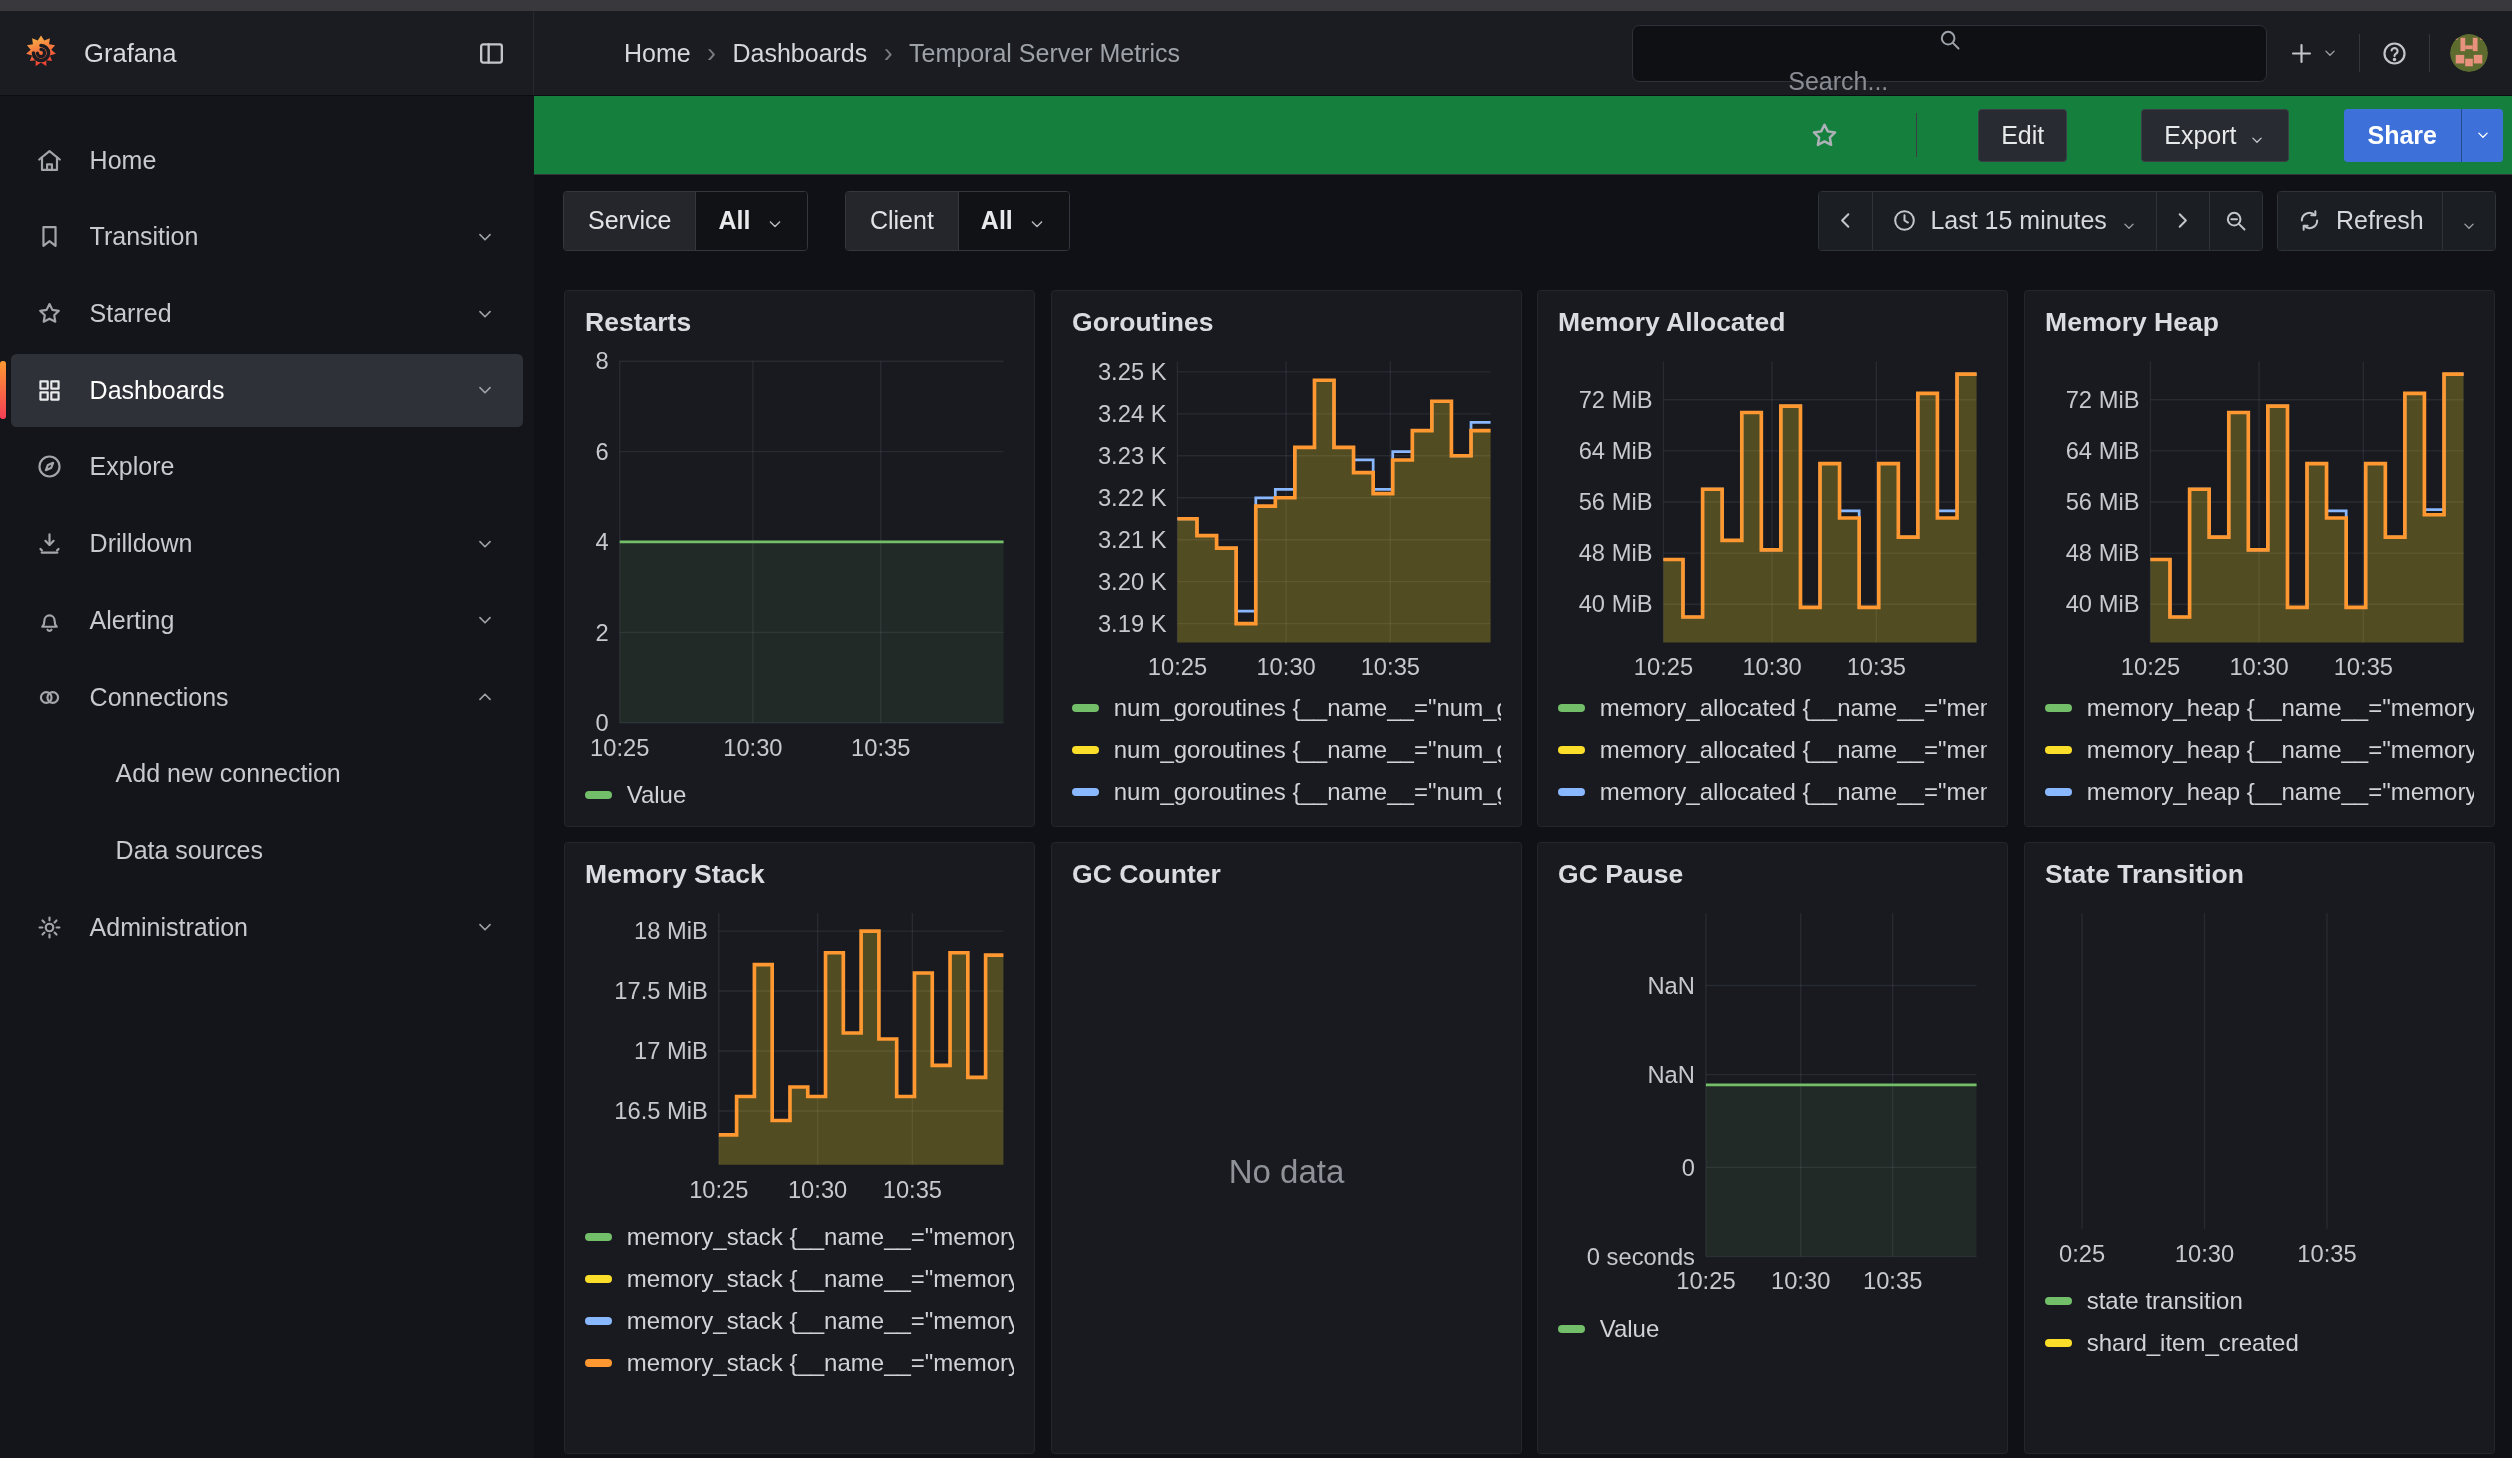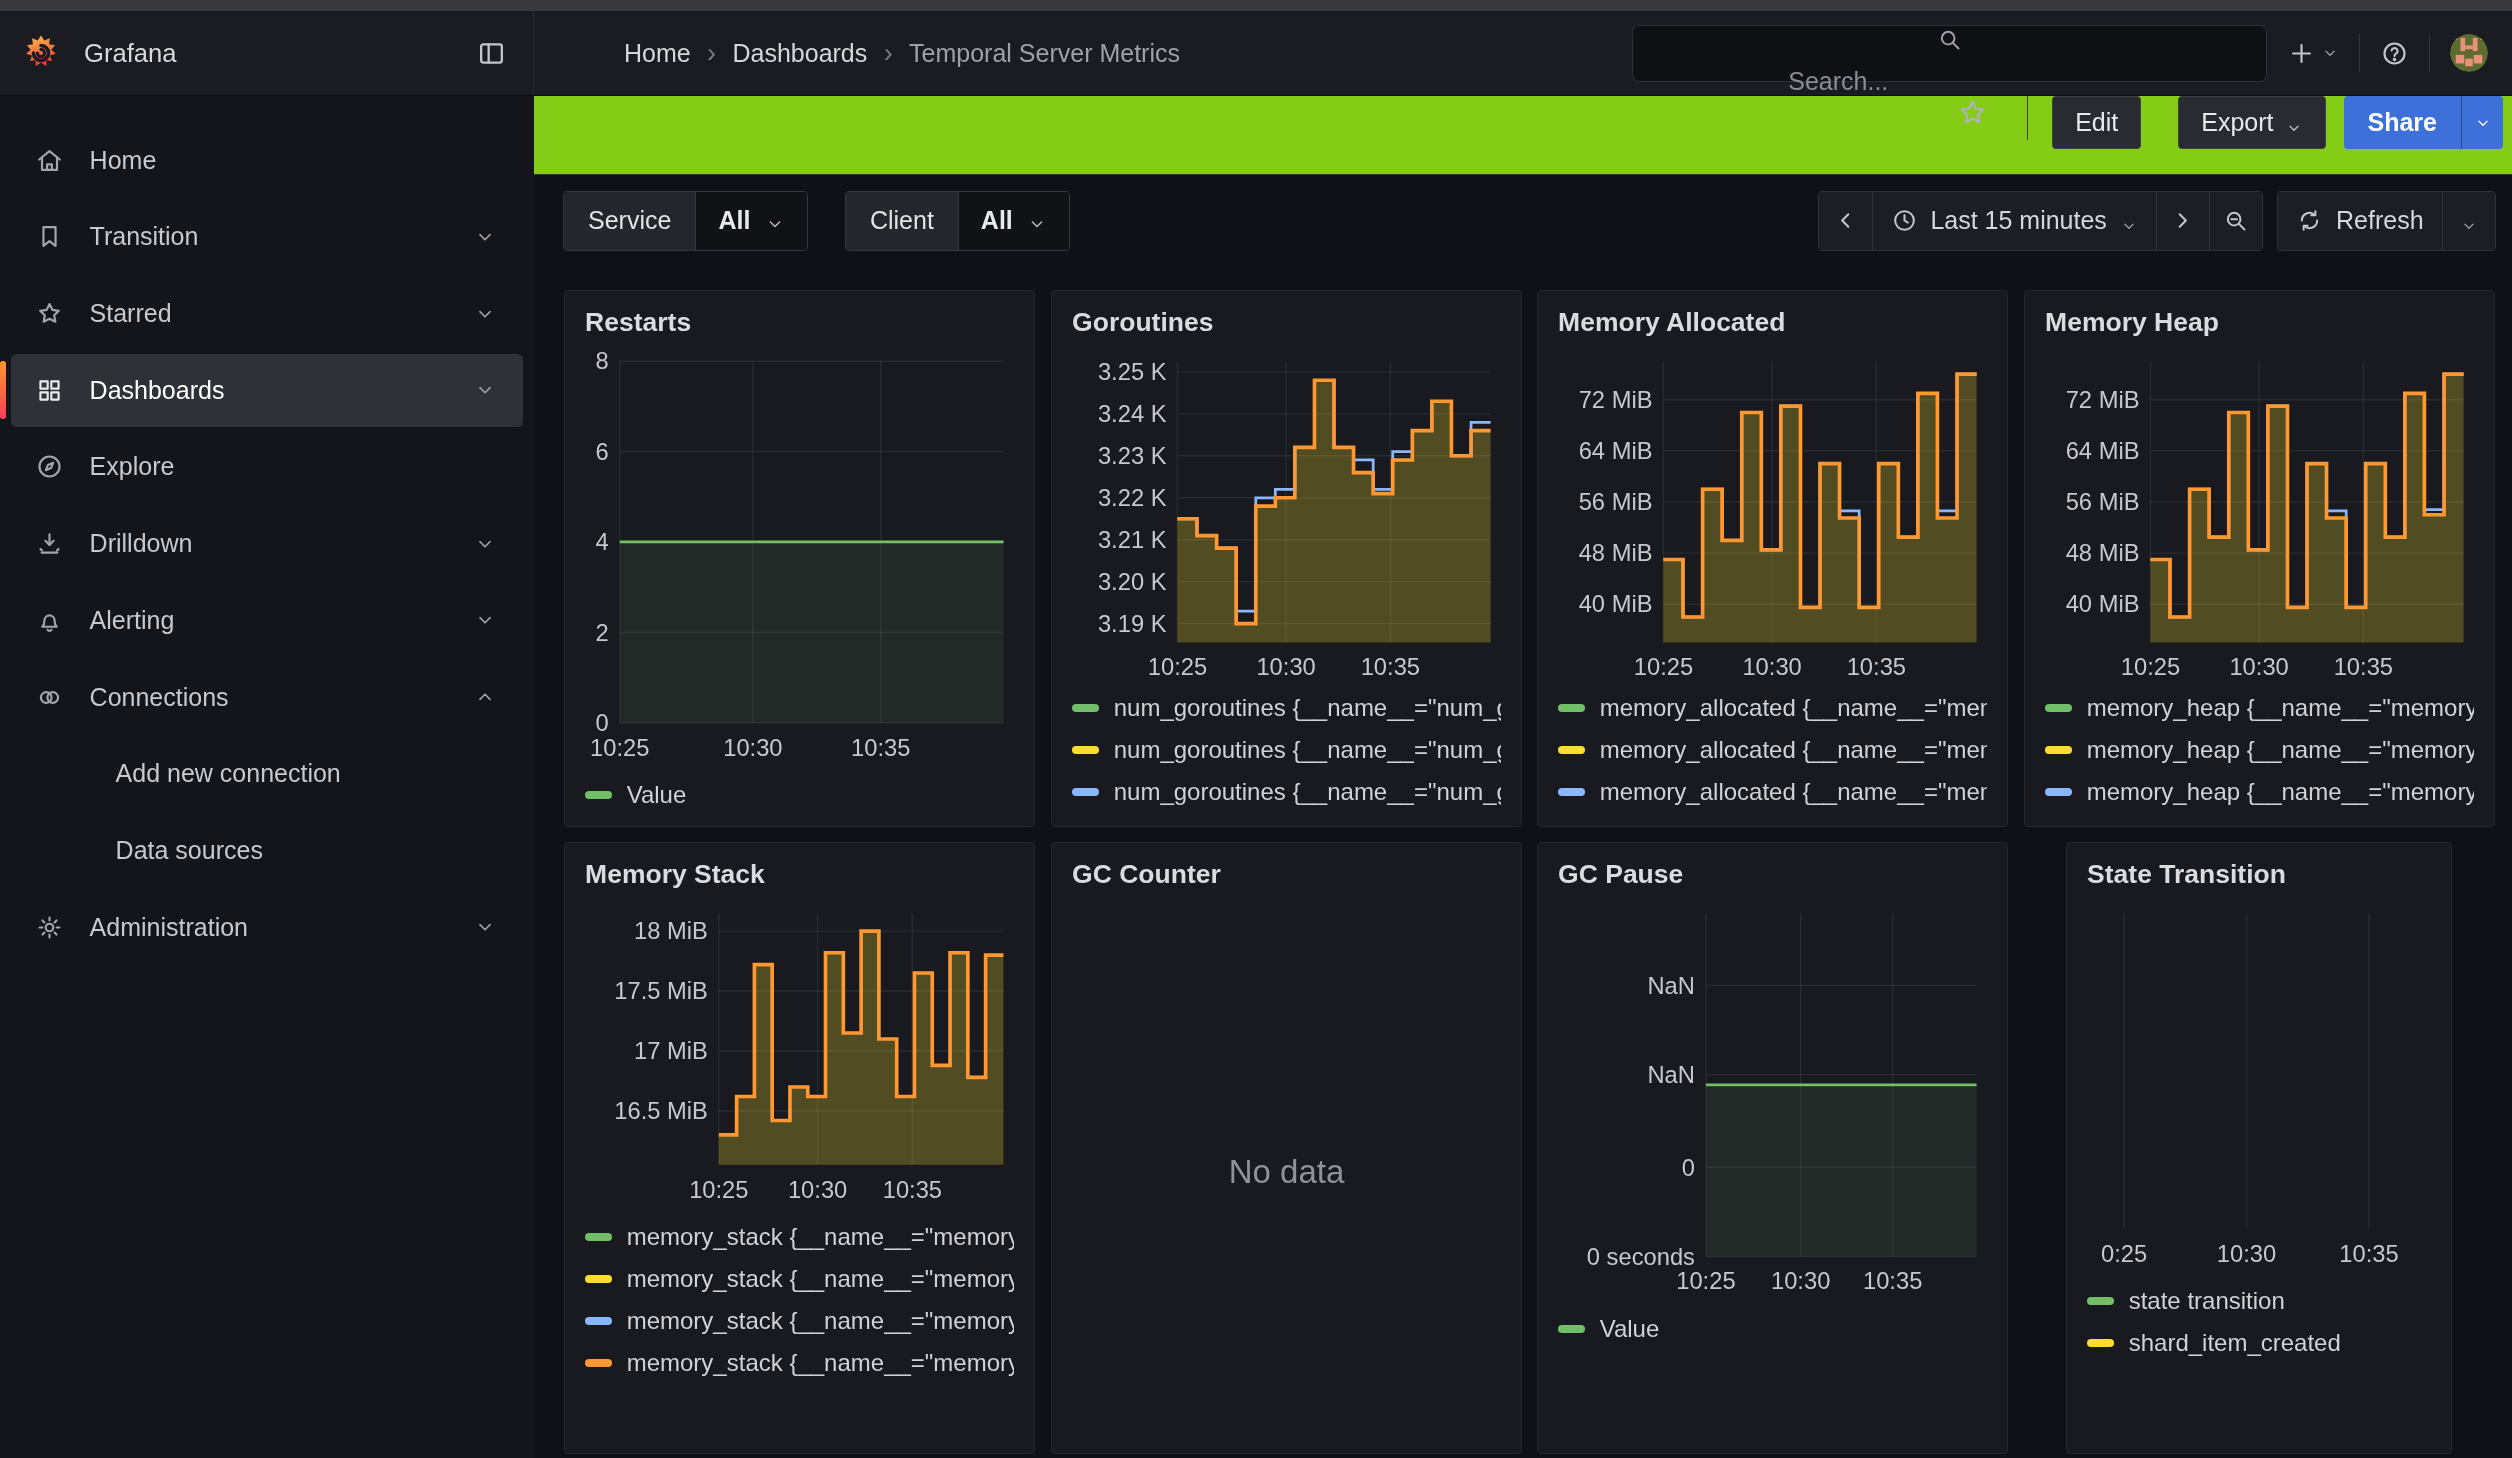--- a/index.html
+++ b/index.html
@@ -60,22 +60,22 @@
   .nav-icon { width:29px; height:29px; flex:none; color:#a2a5ab; }
   .nav-item.active .nav-icon { color:#e9eaec; }
   .nav-icon svg { width:100%; height:100%; }
   .nav-label { font-size:25px; margin-left:25.6px; white-space:nowrap; }
   .nav-item.indent { padding-left:79px; }
   .nav-chevron { margin-left:auto; width:22px; height:22px; color:#9da1a8; }
   .nav-chevron svg { width:100%; height:100%; }
 
   
   .toolbar2 { position:absolute; left:534px; top:96px; right:0; height:79px;
-    background:#84cc16; border-bottom:0.9px solid #33363b;
-    display:flex; justify-content:flex-end; padding-right:9px; }
+    background:#15803d; border-bottom:0.9px solid #33363b;
+    display:flex; align-items:center; justify-content:flex-end; padding-right:9px;gap:37px; }
   .star-btn { width:33px; height:33px; color:#aeb1b7; background:none; border:none; cursor:pointer; margin-right:38px; }
   .star-btn svg { width:100%; height:100%; }
   .tb2-divider { width:0.9px; height:44px; background:#3a3d42; margin-right:24px; }
   .btn { height:53px; display:inline-flex; align-items:center; gap:11px;
     font-family:inherit; font-size:25px; font-weight:500; color:#e8e9ea;
     background:#282b31; border:0.9px solid #3c3f46; border-radius:3.7px; padding:0 22px; cursor:pointer; }
   .btn .chev { width:18px; height:18px; color:#c3c5c9; }
   .btn .chev svg { width:100%; height:100%; }
   .btn-edit { margin-right:37px; }
   .btn-export { margin-right:18px; }
@@ -651,21 +651,21 @@
         </svg>
       </div>
 
     <div class="legend" style="height: 68px;">
         <div class="legend-entry">
     <span class="legend-marker" style="background: rgb(115, 191, 105);"></span>
     <span class="legend-label">Value</span>
   </div>
       </div>
   </section>
-    <section class="panel" style="left: 2024px; top: 842px; width: 386px; height: 612px; margin-left: 42px;">
+    <section class="panel" style="left: 2024px; top: 842px; width: 471px; height: 612px;">
     <header class="panel-title">State Transition</header>
     <div class="chart-host" style="flex: 0 0 auto; height: 365px;">
         <svg width="440" height="365" viewBox="0 0 482 400">
           <line class="grid" x1="46.0" x2="46.0" y1="10" y2="356"></line>
           <line class="grid" x1="180.2" x2="180.2" y1="10" y2="356"></line>
           <line class="grid" x1="314.4" x2="314.4" y1="10" y2="356"></line>
           <text class="xtick" x="46.0" y="392" text-anchor="middle">0:25</text>
           <text class="xtick" x="180.2" y="392" text-anchor="middle">10:30</text>
           <text class="xtick" x="314.4" y="392" text-anchor="middle">10:35</text>
         </svg>

